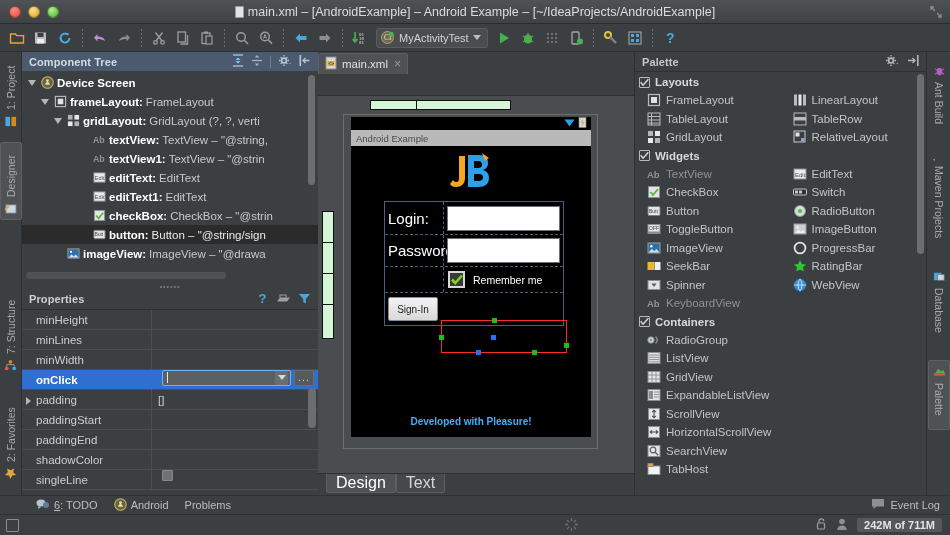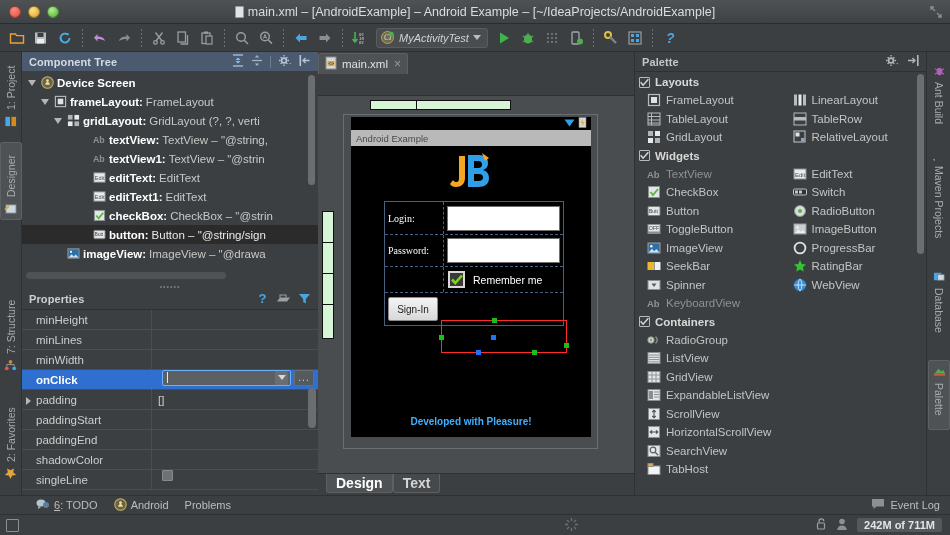--- a/index.html
+++ b/index.html
@@ -36,21 +36,21 @@
   }
   .fullscreen-arrows {
     position:absolute; right:7px; top:5px; width:14px; height:14px;
     color:#8d9093; font-size:13px; line-height:13px;
   }
 
   
   .toolbar {
     position:absolute; left:0; top:24px; width:950px; height:28px;
     background:#3c3f41; border-bottom:1px solid #2e3133;
-    display:flex; align-items:center; padding-left:6px; gap:2px;font-style:italic;
+    display:flex; align-items:center; padding-left:6px; gap:2px;
   }
   .tb-btn {
     width:22px; height:22px; display:flex; align-items:center; justify-content:center;
     border-radius:2px;
   }
   .tb-sep { width:1px; height:18px; margin:0 4px;
     background:repeating-linear-gradient(#6d7073 0 2px, transparent 2px 4px); }
   .runcfg {
     display:flex; align-items:center; gap:4px; height:20px;
     background:#4a4d4f; border:1px solid #5a5d5f; border-radius:3px;
@@ -203,21 +203,21 @@
     font-size:9.5px; display:flex; align-items:center; padding-left:5px;
   }
   .logo-wrap { height:54px; display:flex; align-items:center; justify-content:center; }
   .formgrid {
     position:absolute; left:33px; top:84px; width:180px;
     border:1px solid #46617f;
   }
   .fgrow { display:flex; height:32px; }
   .fgcell-l {
     width:59px; border-right:1px dashed #46617f;
-    display:flex; align-items:center; color:#fff; font-size:10px; padding-left:3px;font-family:Liberation Serif, serif;
+    display:flex; align-items:center; color:#fff; font-size:15px; padding-left:3px;
   }
   .fgcell-r { flex:1; display:flex; align-items:center; justify-content:flex-start; padding:3px; }
   .fld { width:100%; height:25px; background:#fff; border:1px solid #6e6e6e; }
   .fgrow.b { border-top:1px dashed #46617f; }
   .remember {
     display:flex; align-items:center; gap:8px; padding-left:1px;
   }
   .cbx-green {
     width:17px; height:17px; background:#3a3a3a; border:2px solid #d8d8d8;
     display:flex; align-items:center; justify-content:center;
@@ -237,21 +237,21 @@
     position:absolute; left:0; right:0; bottom:10px; text-align:center;
     color:#3fb0ff; font-size:10px; font-weight:bold;
   }
   .bottom-tabs {
     height:22px; background:#3c3f41; display:flex; align-items:flex-start;
     padding-left:8px; border-top:1px solid #2e3133;
   }
   .btab {
     height:19px; padding:0 9px; background:#46494b;
     border:1px solid #5c6063; border-top:none; border-radius:0 0 3px 3px;
-    font-size:14px; color:#d5d5d5; display:flex; align-items:center;font-weight:bold;
+    font-size:16px; color:#d5d5d5; display:flex; align-items:center;
   }
   .btab.active { background:#4e5254; color:#ffffff; }
 
   
   .palette {
     position:absolute; left:634px; top:52px; width:292px; height:443px;
     background:#3c3f41; display:flex; flex-direction:column;
     border-left:1px solid #2e3133;
   }
   .palette .panel-header { background:#3c3f41; color:#c6c6c6; height:20px; border-bottom:1px solid #2e3133;}

